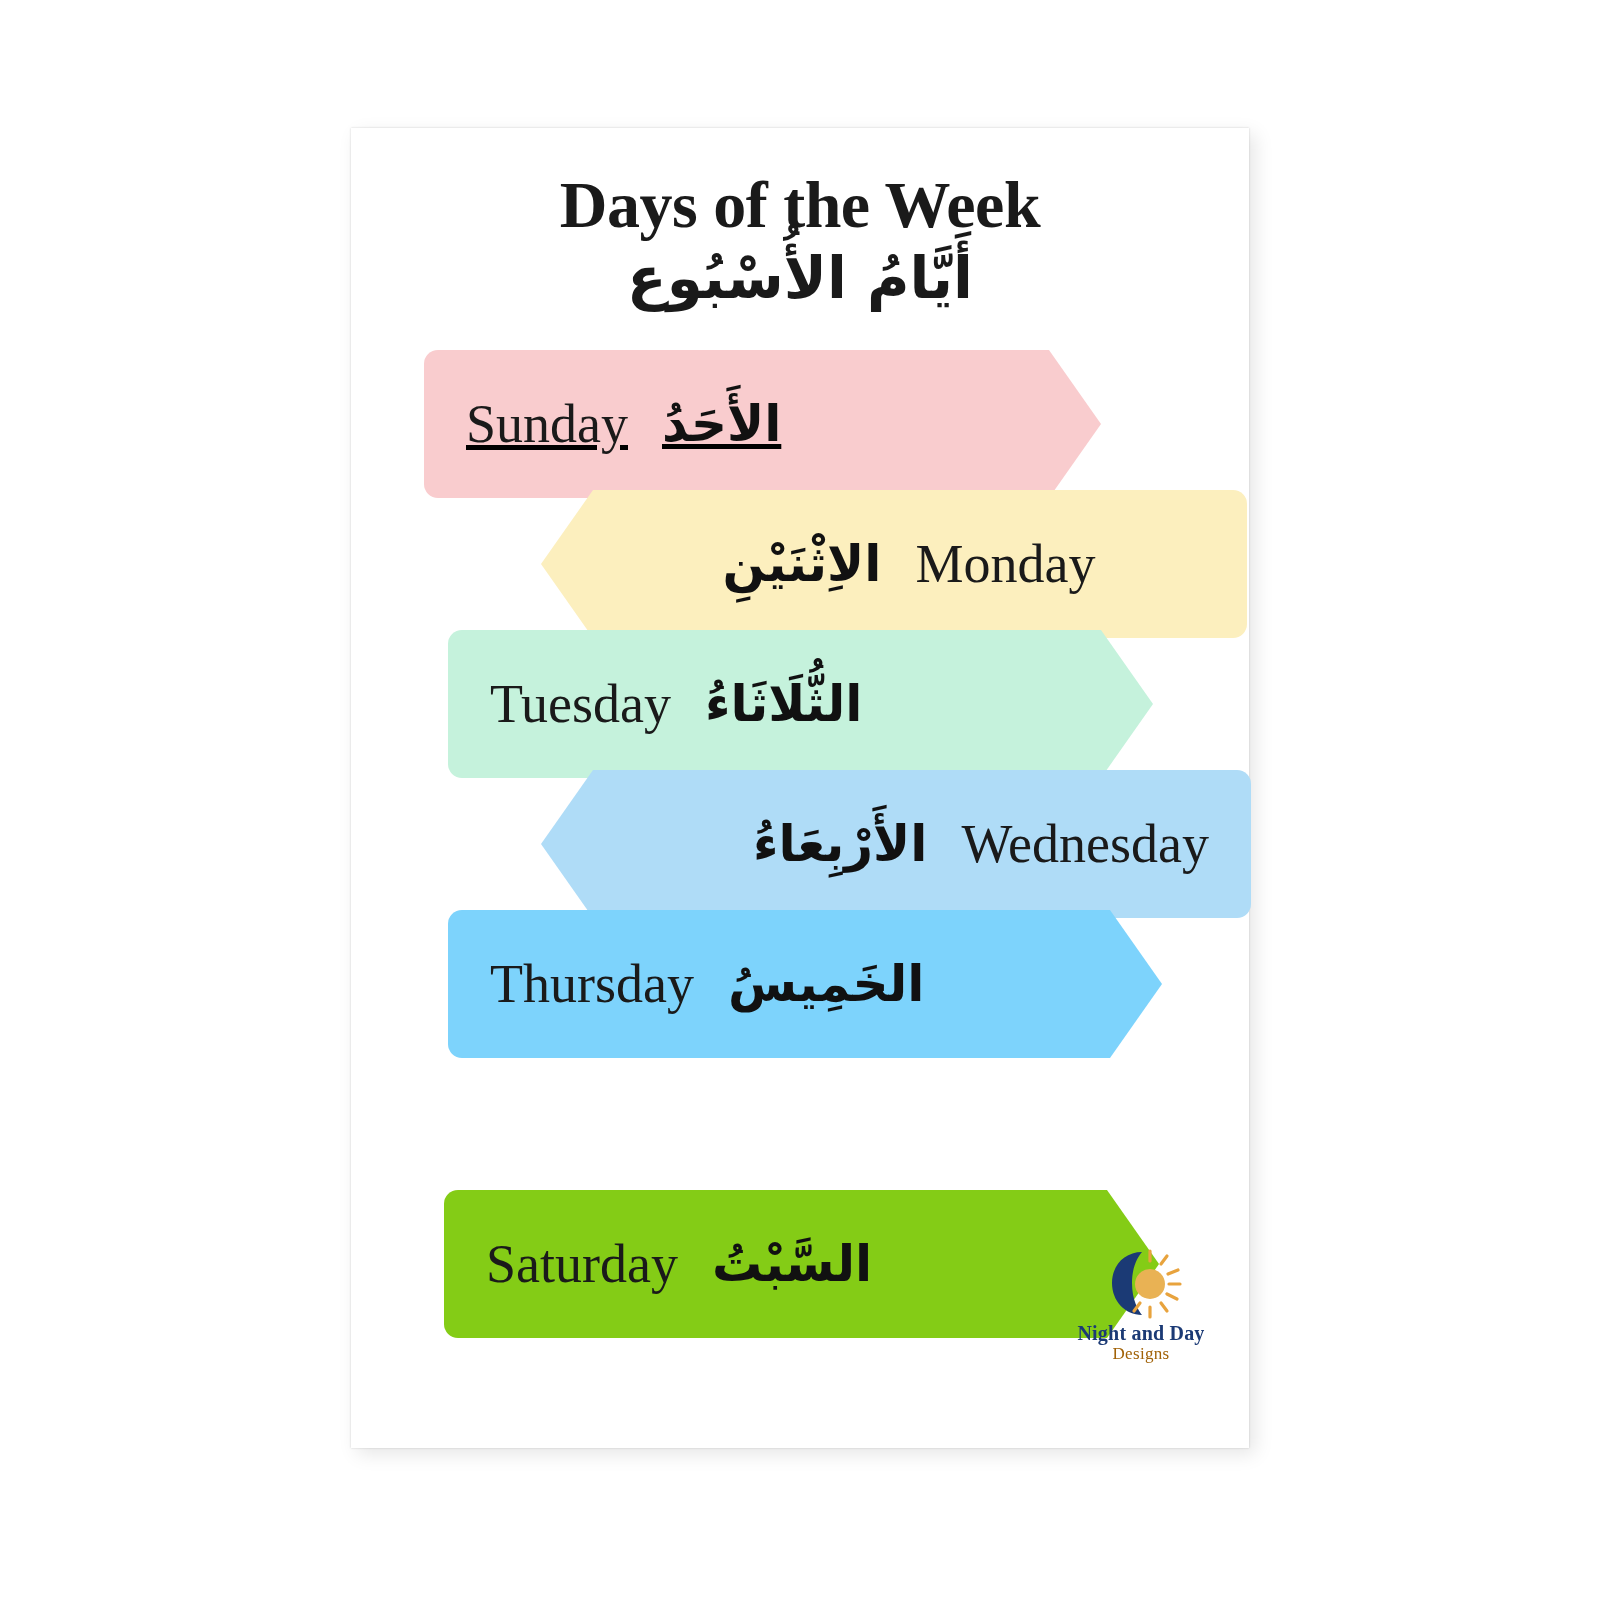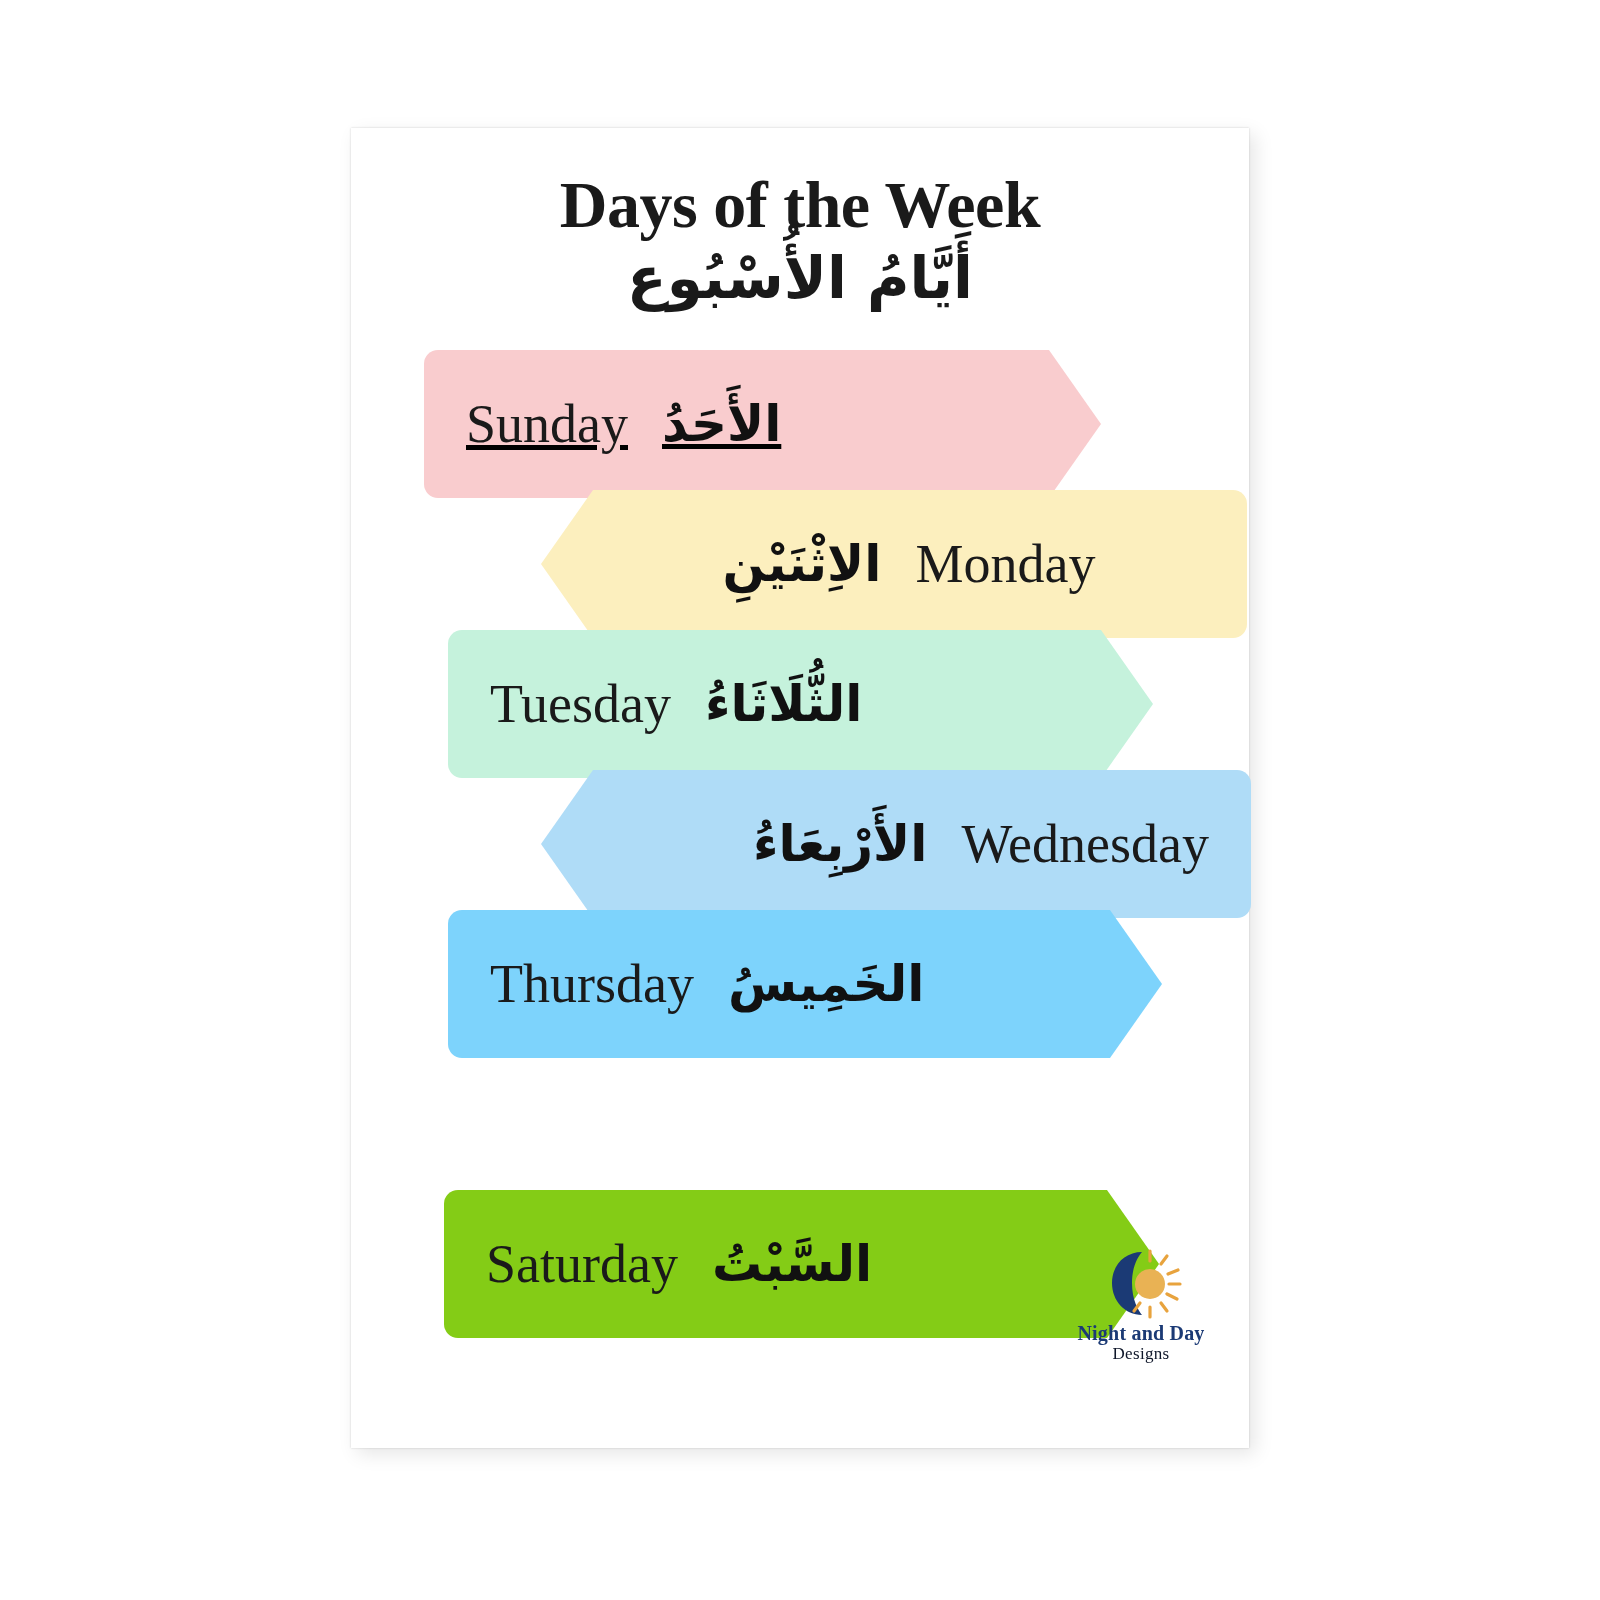--- a/index.html
+++ b/index.html
@@ -209,16 +209,16 @@
         <line x1="70" y1="26" x2="80" y2="22"></line>
         <line x1="71" y1="36" x2="82" y2="36"></line>
         <line x1="69" y1="46" x2="79" y2="51"></line>
         <line x1="63" y1="55" x2="69" y2="63"></line>
         <line x1="52" y1="59" x2="52" y2="69"></line>
         <line x1="42" y1="55" x2="36" y2="63"></line>
       </g>
       <circle id="sun-disc" cx="52" cy="36" r="15" fill="#E9B254"></circle>
     </svg>
     <div class="logo-name" style="color: rgb(27, 58, 117);">Night and Day</div>
-    <div class="logo-sub" style="color: #0f172a;">Designs</div>
+    <div class="logo-sub" style="color: #a16207;">Designs</div>
   </div>
 
 </div>
 
 </body></html>

